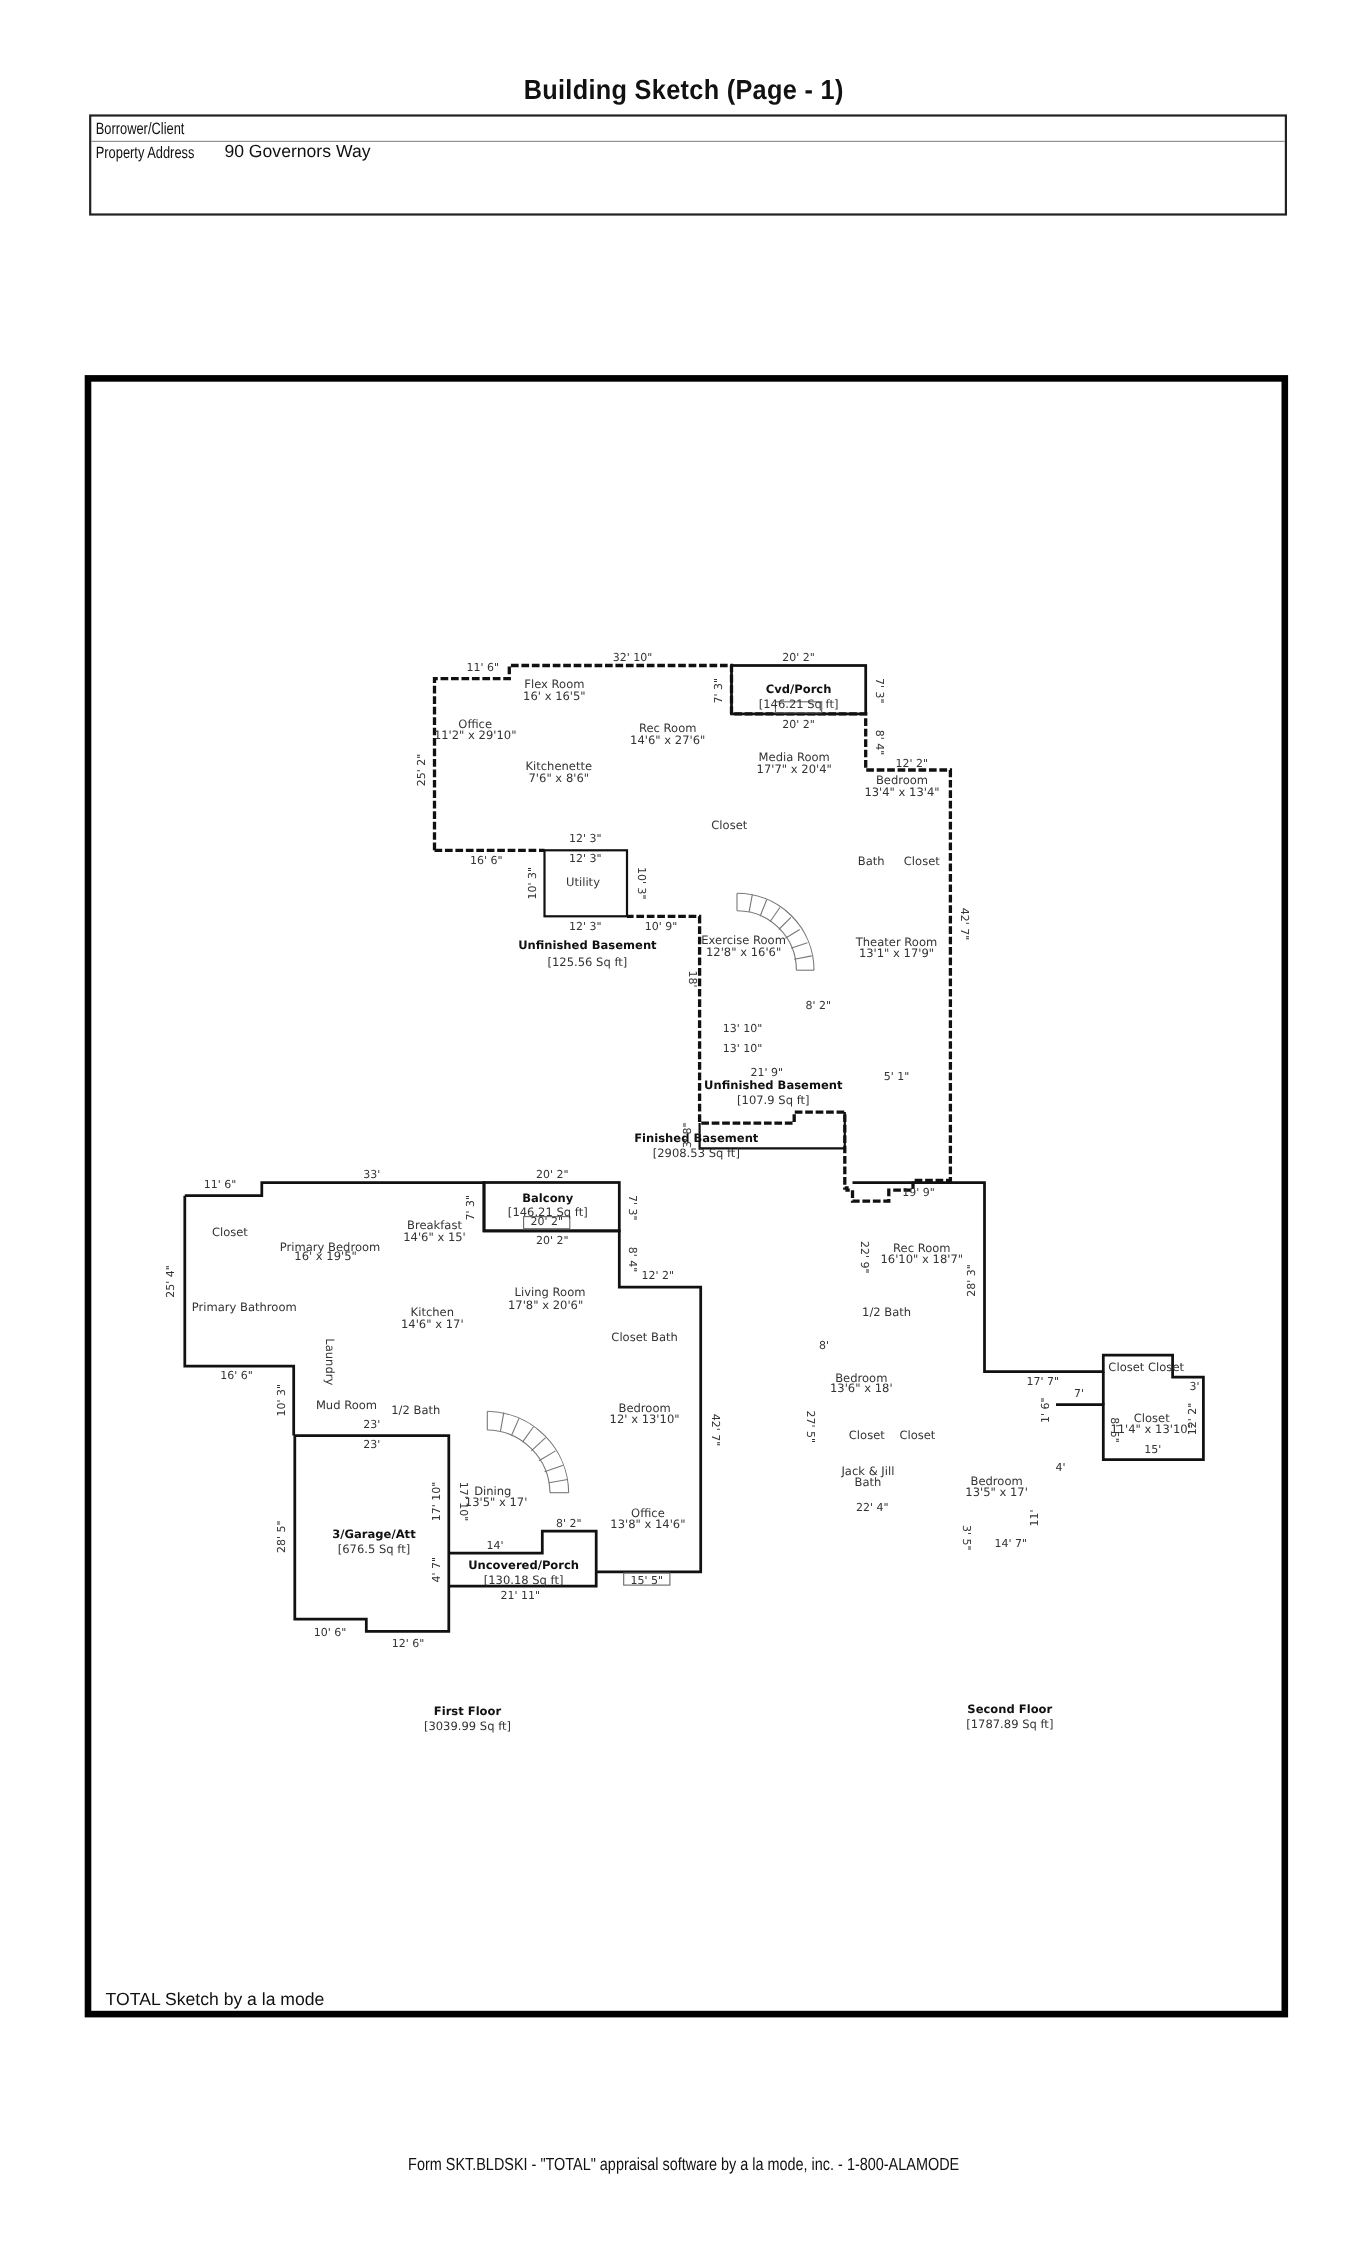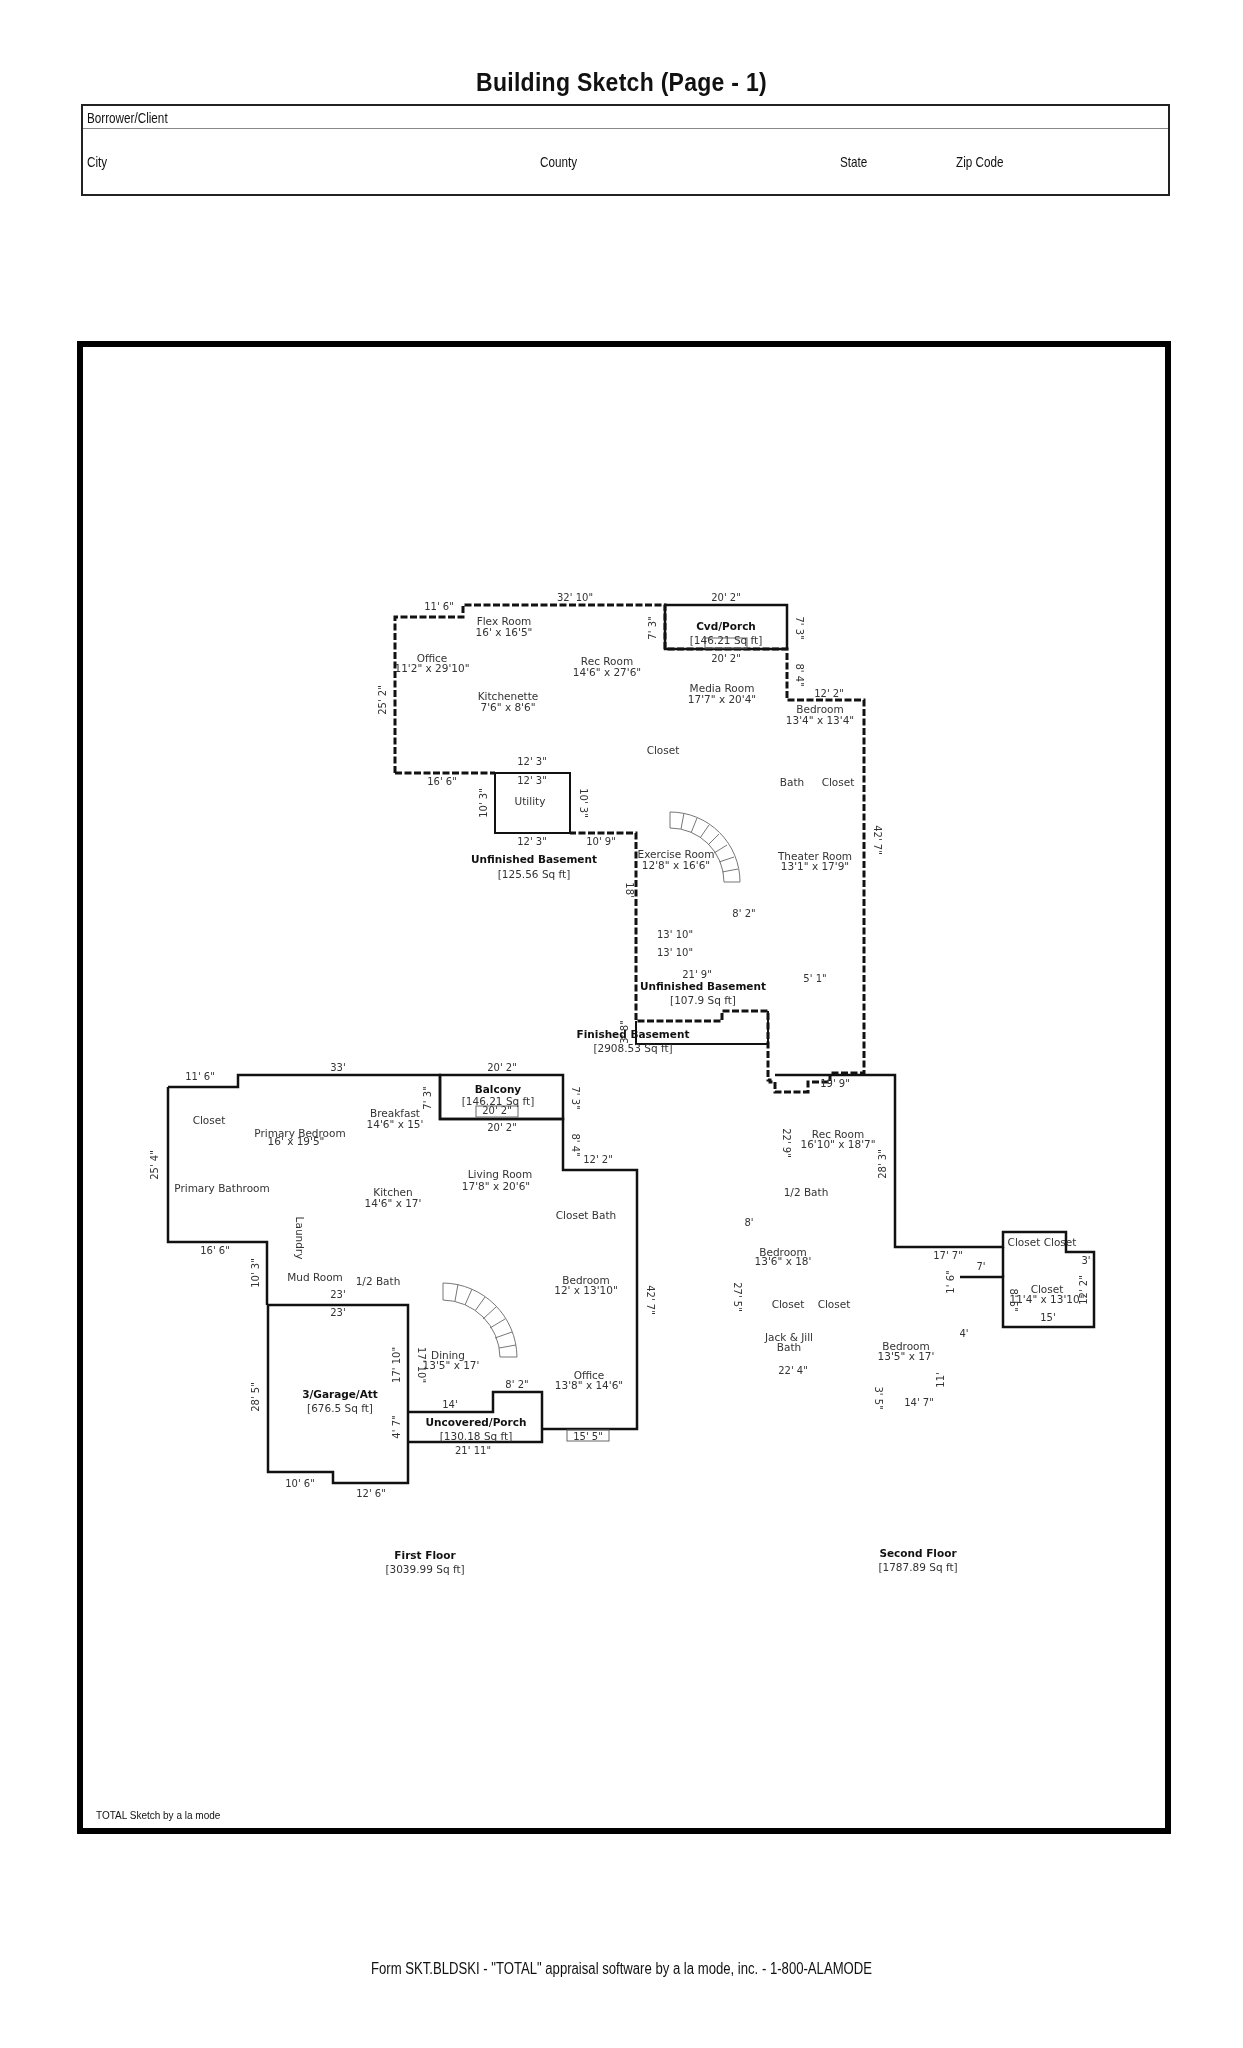--- a/index.html
+++ b/index.html
@@ -5,43 +5,41 @@
   html, body { margin:0; padding:0; background:#fff; }
   body { width:1243px; height:2048px; position:relative; overflow:hidden; font-family:"Liberation Sans", sans-serif; color:#111; }
   .title { position:absolute; left:0; width:1243px; top:68px; text-align:center; font-family:"Liberation Sans", sans-serif; font-weight:bold; font-size:25px; transform:scaleX(0.92); letter-spacing:0.3px; }
   .hdr { position:absolute; left:81px; top:104px; width:1089px; height:92px; border:2px solid #222; box-sizing:border-box; }
   .hrow { position:absolute; left:0; right:0; height:22px; border-bottom:1px solid #888; font-size:15px; }
   .hrow:last-child { border-bottom:none; }
   .hrow span { position:absolute; top:3px; font-family:"Liberation Sans", sans-serif; transform-origin:left top; }
   .lbl { transform:scaleX(0.78); }
   .val { font-size:16px; }
   .frame { position:absolute; left:77px; top:341px; width:1094px; height:1493px; border:6px solid #000; box-sizing:border-box; }
-  .credit { position:absolute; left:96px; top:1810px; font-size:10px; font-family:"Liberation Sans", sans-serif; }
+  .credit { position:absolute; left:96px; top:1810px; font-size:16px; font-family:"Liberation Sans", sans-serif; }
   .footer { position:absolute; left:0; width:1243px; top:1960px; text-align:center; font-size:16px; transform:scaleX(0.82); font-family:"Liberation Sans", sans-serif; }
   svg.plan { position:absolute; left:0; top:0; }
   svg text { font-family:"DejaVu Sans", sans-serif; fill:#333; }
   .dim { font-size:10px; }
   .room { font-size:10.5px; }
   .bold { font-weight:bold; font-size:10.5px; fill:#111; }
   .area { font-size:10.5px; fill:#333; }
 </style>
 </head>
 <body>
 
 <div class="title">Building Sketch (Page - 1)</div>
 
 <div class="hdr">
   <div class="hrow" style="top:0">
     <span class="lbl" style="left:4px">Borrower/Client</span>
   </div>
-  <div class="hrow" style="top:44px">
-    <span class="lbl" style="left:4px">City</span>
-    <span class="lbl" style="left:457px">County</span>
-    <span class="lbl" style="left:757px">State</span>
-    <span class="lbl" style="left:873px">Zip Code</span>
+  <div class="hrow" style="top:22px">
+    <span class="lbl" style="left:4px">Property Address</span>
+    <span class="val" style="left:121px;top:2px">90 Governors Way</span>
   </div>
 </div>
 
 <div class="frame"></div>
 
 <svg class="plan" width="1243" height="2048" viewBox="0 0 1243 2048">
 
   <g>
 
     <polyline fill="none" stroke="#111" stroke-width="3" stroke-dasharray="7,2.5" points="395,773 395,617 463,617 463,605 665,605 665,649 787,649 787,700 864,700 864,1073 830,1073 830,1082 808,1082 808,1092 775,1092 775,1082 770,1082 770,1080 768,1080 768,1011 722,1011 722,1021 636,1021 636,833 570,833"></polyline>

